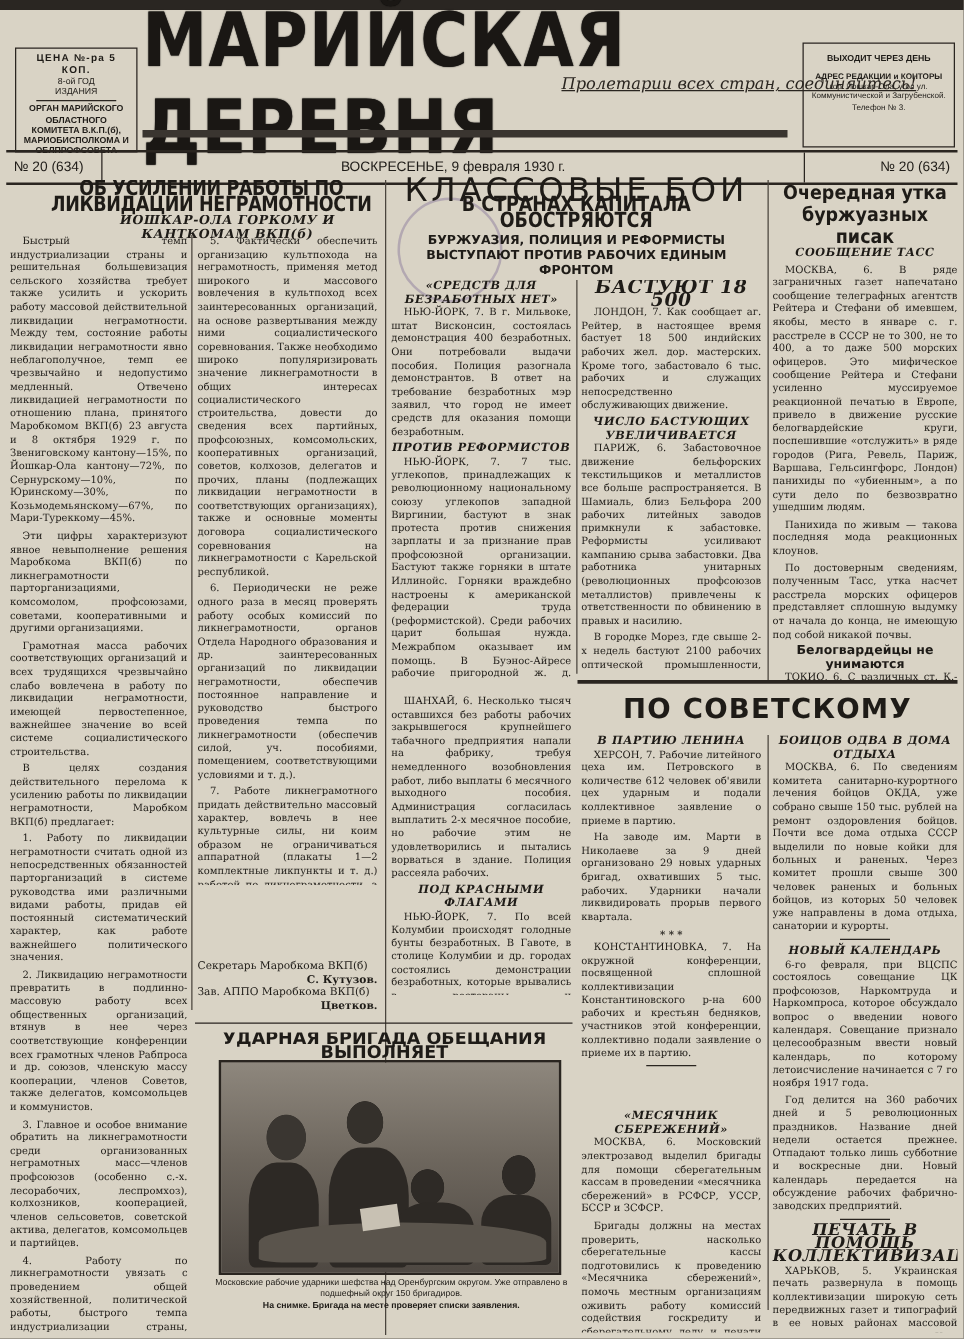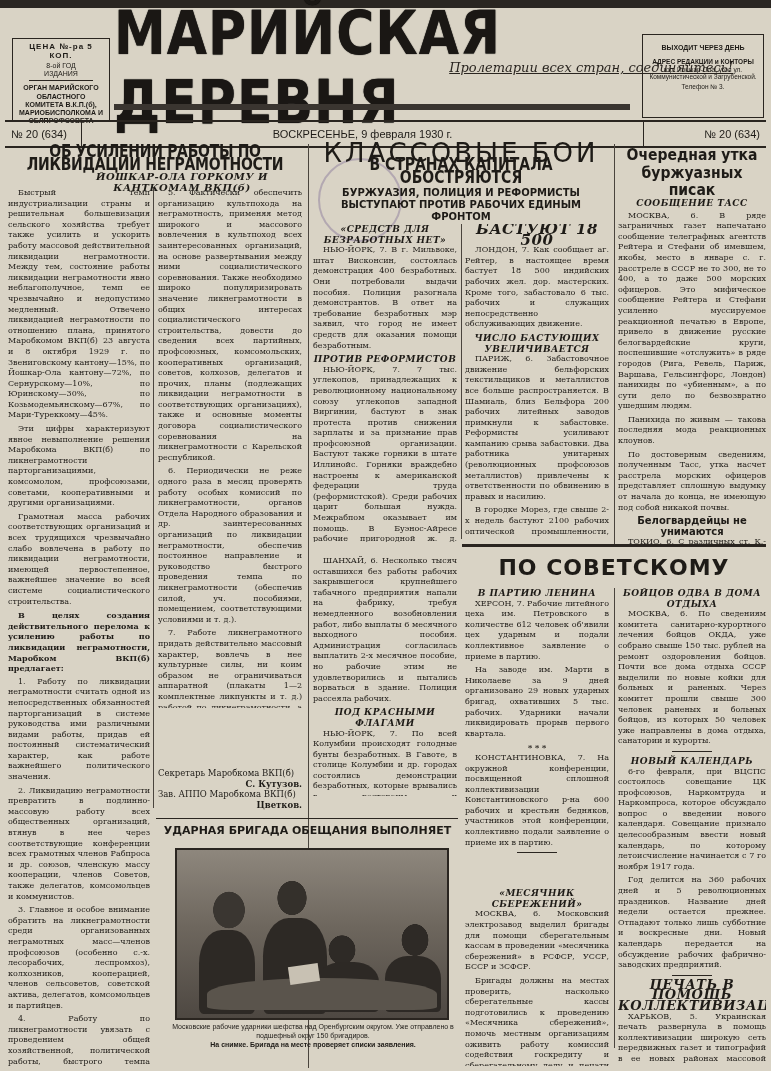--- a/index.html
+++ b/index.html
@@ -63,30 +63,30 @@
   </div>
 
   <div class="dateline">
     <div class="dl-num-l">№ 20 (634)</div>
     <div class="dl-date">ВОСКРЕСЕНЬЕ, 9 февраля 1930 г.</div>
     <div class="dl-num-r">№ 20 (634)</div>
   </div>
 
   <div class="stamp"></div>
 
-  <div class="col" style="left:6px;top:136px;width:298px;height:30px;">
+  <div class="col" style="left:20px;top:136px;width:298px;height:30px;">
     <div class="hd-big" style="font-size:14px;letter-spacing:-.3px;transform:scaleY(1.2);margin-top:3px;">ОБ УСИЛЕНИИ РАБОТЫ ПО ЛИКВИДАЦИИ НЕГРАМОТНОСТИ</div>
   </div>
   <div class="col sub-it" style="left:60px;top:164px;width:244px;font-size:10px;">ЙОШКАР-ОЛА ГОРКОМУ И КАНТКОМАМ ВКП(б)</div>
 
   <div class="col" style="left:8px;top:180px;width:142px;height:880px;">
     <p>Быстрый темп индустриализации страны и решительная большевизация сельского хозяйства требует также усилить и ускорить работу массовой действительной ликвидации неграмотности. Между тем, состояние работы ликвидации неграмотности явно неблагополучное, темп ее чрезвычайно и недопустимо медленный. Отвечено ликвидацией неграмотности по отношению плана, принятого Маробкомом ВКП(б) 23 августа и 8 октября 1929 г. по Звениговскому кантону—15%, по Йошкар-Ола кантону—72%, по Сернурскому—10%, по Юринскому—30%, по Козьмодемьянскому—67%, по Мари-Туреккому—45%.</p>
     <p>Эти цифры характеризуют явное невыполнение решения Маробкома ВКП(б) по ликнеграмотности парторганизациями, комсомолом, профсоюзами, советами, кооперативными и другими организациями.</p>
     <p>Грамотная масса рабочих соответствующих организаций и всех трудящихся чрезвычайно слабо вовлечена в работу по ликвидации неграмотности, имеющей первостепенное, важнейшее значение во всей системе социалистического строительства.</p>
-    <p style="font-weight:bold">В целях создания действительного перелома к усилению работы по ликвидации неграмотности, Маробком ВКП(б) предлагает:</p>
+    <p style="font-weight:normal">В целях создания действительного перелома к усилению работы по ликвидации неграмотности, Маробком ВКП(б) предлагает:</p>
     <p>1. Работу по ликвидации неграмотности считать одной из непосредственных обязанностей парторганизаций в системе руководства ими различными видами работы, придав ей постоянный систематический характер, как работе важнейшего политического значения.</p>
     <p>2. Ликвидацию неграмотности превратить в подлинно-массовую работу всех общественных организаций, втянув в нее через соответствующие конференции всех грамотных членов Рабпроса и др. союзов, членскую массу кооперации, членов Советов, также делегатов, комсомольцев и коммунистов.</p>
     <p>3. Главное и особое внимание обратить на ликнеграмотности среди организованных неграмотных масс—членов профсоюзов (особенно с.-х. лесорабочих, леспромхоз), колхозников, кооперацией, членов сельсоветов, советской актива, делегатов, комсомольцев и партийцев.</p>
     <p>4. Работу по ликнеграмотности увязать с проведением общей хозяйственной, политической работы, быстрого темпа индустриализации страны, сплошной коллективизации, строительства крупных колхозов, укрепления, улучшения систематической работы среди батрачества и бедноты, усиления решительного наступления на остатки капиталистических элементов, в особенности ликвидации кулачества, как класса, развертывания постоянной, смелой пролетарской самокритики, борьбы с бюрократизмом во всех звеньях организаций и аппаратах, выдвижения на советскую, профсоюзную, хозяйственную, кооперативную и др. работу рабочих, батрачества и бедноты, в особенности из марийцев.</p>
   </div>
   <div class="rule" style="left:153px;top:180px;height:620px;"></div>
 
   <div class="col" style="left:158px;top:180px;width:144px;height:520px;">
     <p>5. Фактически обеспечить организацию культпохода на неграмотность, применяя метод широкого и массового вовлечения в культпоход всех заинтересованных организаций, на основе развертывания между ними социалистического соревнования. Также необходимо широко популяризировать значение ликнеграмотности в общих интересах социалистического строительства, довести до сведения всех партийных, профсоюзных, комсомольских, кооперативных организаций, советов, колхозов, делегатов и прочих, планы (подлежащих ликвидации неграмотности в соответствующих организациях), также и основные моменты договора социалистического соревнования на ликнеграмотности с Карельской республикой.</p>
     <p>6. Периодически не реже одного раза в месяц проверять работу особых комиссий по ликнеграмотности, органов Отдела Народного образования и др. заинтересованных организаций по ликвидации неграмотности, обеспечив постоянное направление и руководство быстрого проведения темпа по ликнеграмотности (обеспечив силой, уч. пособиями, помещением, соответствующими условиями и т. д.).</p>
@@ -160,21 +160,21 @@
     <div style="width:40px;border-top:1.5px solid #2a2520;margin:4px auto;"></div>
     <div class="sub-it" style="font-size:9px;">НОВЫЙ КАЛЕНДАРЬ</div>
     <p>6-го февраля, при ВЦСПС состоялось совещание ЦК профсоюзов, Наркомтруда и Наркомпроса, которое обсуждало вопрос о введении нового календаря. Совещание признало целесообразным ввести новый календарь, по которому летоисчисление начинается с 7 го ноября 1917 года.</p>
     <p>Год делится на 360 рабочих дней и 5 революционных праздников. Название дней недели остается прежнее. Отпадают только лишь субботние и воскресные дни. Новый календарь передается на обсуждение рабочих фабрично-заводских предприятий.</p>
     <div style="width:40px;border-top:1.5px solid #2a2520;margin:4px auto;"></div>
     <div class="sub-it" style="font-size:13px;font-style:italic;">ПЕЧАТЬ В ПОМОЩЬ КОЛЛЕКТИВИЗАЦИИ</div>
     <p>ХАРЬКОВ, 5. Украинская печать развернула в помощь коллективизации широкую сеть передвижных газет и типографий в ее новых районах массовой коллективизации. Уже отправлены в районах 84 районные газеты.</p>
   </div>
 
   <div class="hrule" style="left:156px;top:810px;width:302px;"></div>
-  <div class="col hd-big" style="left:160px;top:818px;width:295px;font-size:11px;">УДАРНАЯ БРИГАДА ОБЕЩАНИЯ ВЫПОЛНЯЕТ</div>
+  <div class="col hd-big" style="left:160px;top:818px;width:295px;font-size:14px;">УДАРНАЯ БРИГАДА ОБЕЩАНИЯ ВЫПОЛНЯЕТ</div>
   <div class="photo">
     <div class="fig" style="left:22px;top:80px;width:56px;height:84px;"></div>
     <div class="fig" style="left:86px;top:68px;width:64px;height:96px;"></div>
     <div class="fig" style="left:140px;top:112px;width:62px;height:50px;"></div>
     <div class="fig" style="left:208px;top:106px;width:56px;height:56px;"></div>
     <div class="table"></div>
     <div class="paper"></div>
   </div>
   <div class="caption">
     <div>Московские рабочие ударники шефства над Оренбургским округом. Уже отправлено в подшефный округ 150 бригадиров.</div>

